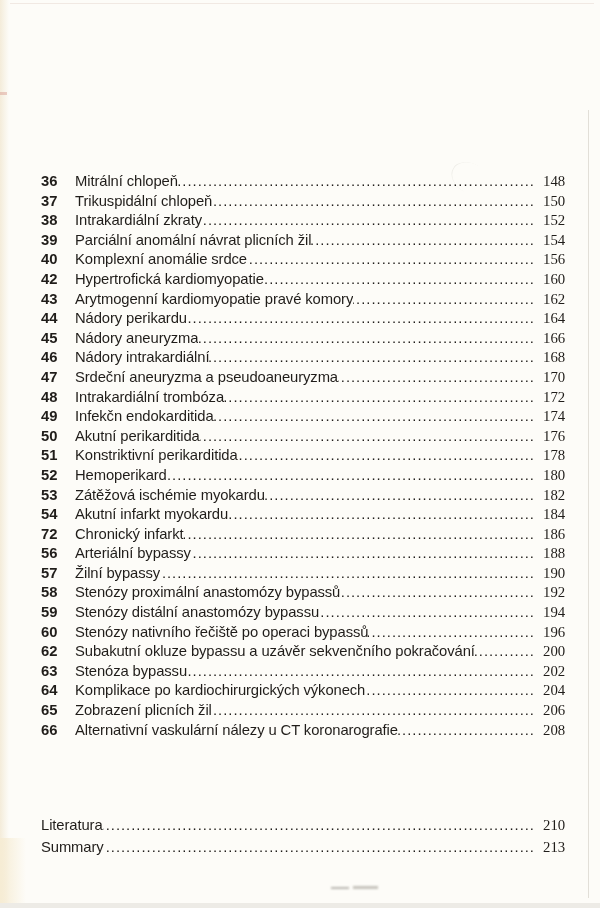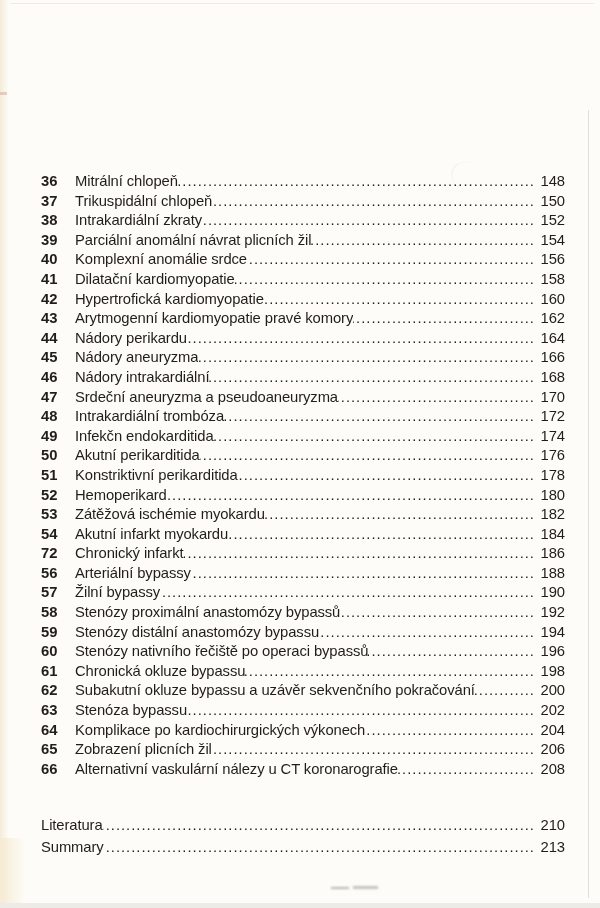--- a/index.html
+++ b/index.html
@@ -47,20 +47,21 @@
     padding: 0 4px 0 3px;
   }
   .leader::after {
     content: "...................................................................................................................................";
     letter-spacing: 1px;
   }
   .pagenum {
     flex: 0 0 auto;
     min-width: 26px;
     text-align: right;
+    font-family: Liberation Serif, serif;
   }
   
   .edge-left {
     position: absolute; left: 0; top: 0; bottom: 0; width: 9px;
     background: linear-gradient(90deg, #f4ecda 0%, rgba(244,236,218,0) 100%);
   }
   .corner-bl {
     position: absolute; left: 0; bottom: 0; width: 26px; height: 70px;
     background: linear-gradient(90deg, #f6ecd4 0%, rgba(246,236,212,0) 100%);
   }
@@ -130,26 +131,20 @@
         <span class="leader"></span>
         <span class="pagenum">154</span>
       </div>
       <div class="row">
         <span class="num">40</span>
         <span class="title">Komplexní anomálie srdce</span>
         <span class="leader"></span>
         <span class="pagenum">156</span>
       </div>
       <div class="row">
-        <span class="num">41</span>
-        <span class="title">Dilatační kardiomyopatie</span>
-        <span class="leader"></span>
-        <span class="pagenum">158</span>
-      </div>
-      <div class="row">
         <span class="num">42</span>
         <span class="title">Hypertrofická kardiomyopatie</span>
         <span class="leader"></span>
         <span class="pagenum">160</span>
       </div>
       <div class="row">
         <span class="num">43</span>
         <span class="title">Arytmogenní kardiomyopatie pravé komory</span>
         <span class="leader"></span>
         <span class="pagenum">162</span>
@@ -248,26 +243,20 @@
         <span class="num">59</span>
         <span class="title">Stenózy distální anastomózy bypassu</span>
         <span class="leader"></span>
         <span class="pagenum">194</span>
       </div>
       <div class="row">
         <span class="num">60</span>
         <span class="title">Stenózy nativního řečiště po operaci bypassů</span>
         <span class="leader"></span>
         <span class="pagenum">196</span>
-      </div>
-      <div class="row">
-        <span class="num">61</span>
-        <span class="title">Chronická okluze bypassu</span>
-        <span class="leader"></span>
-        <span class="pagenum">198</span>
       </div>
       <div class="row">
         <span class="num">62</span>
         <span class="title">Subakutní okluze bypassu a uzávěr sekvenčního pokračování</span>
         <span class="leader"></span>
         <span class="pagenum">200</span>
       </div>
       <div class="row">
         <span class="num">63</span>
         <span class="title">Stenóza bypassu</span>

